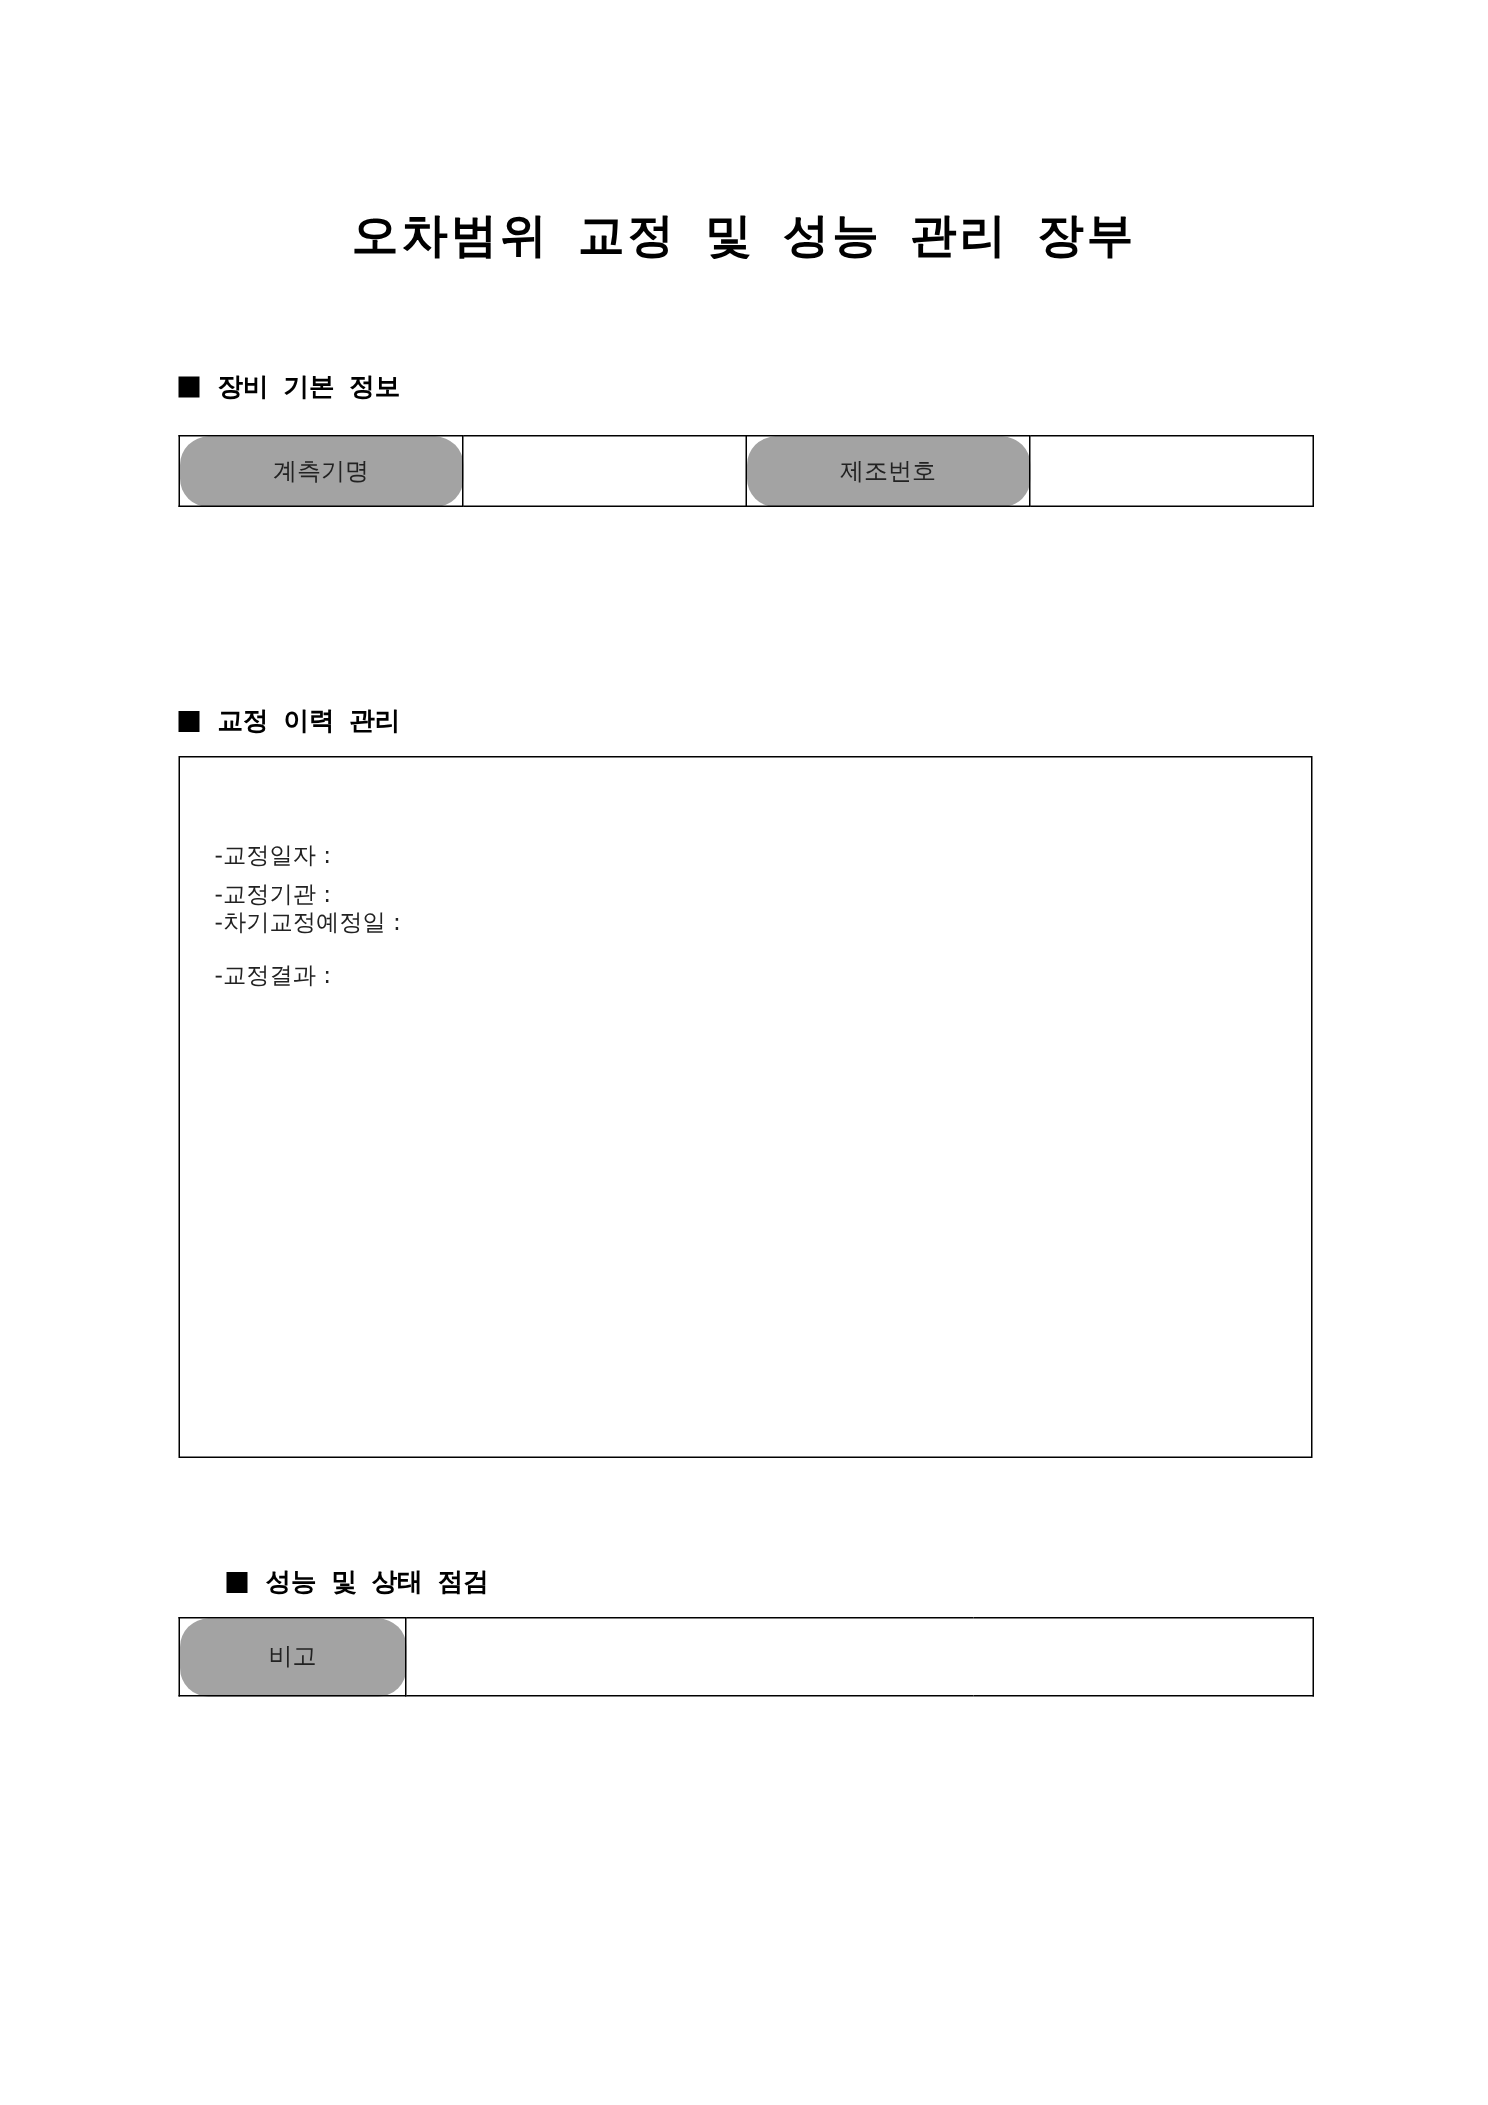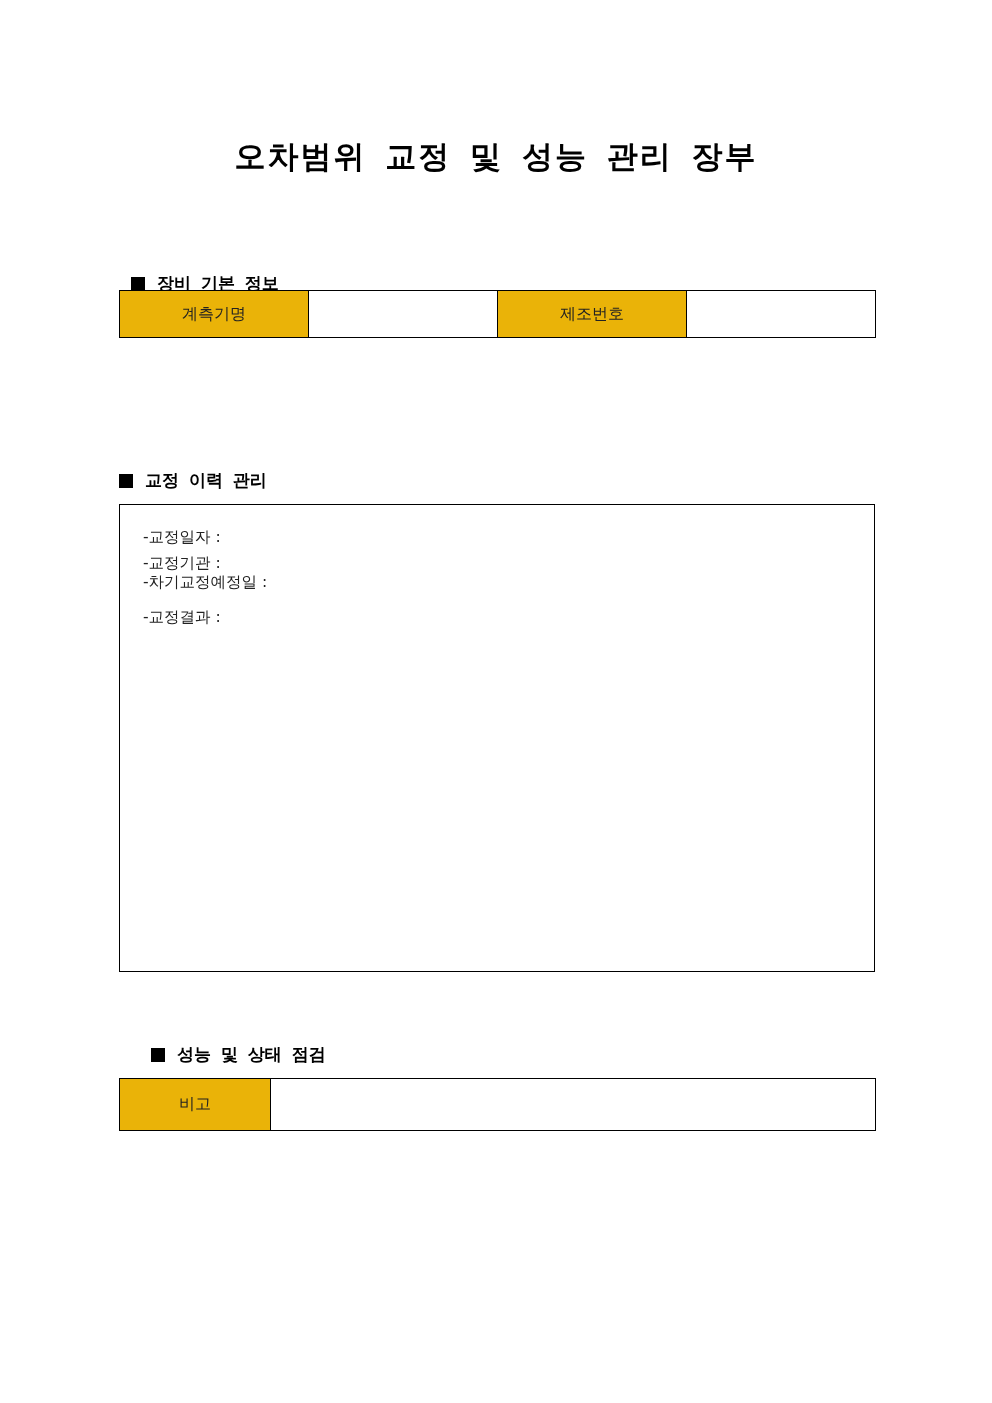--- a/index.html
+++ b/index.html
@@ -2,31 +2,31 @@
 <html><head>
 <meta charset="utf-8">
 <style>
   html, body { margin: 0; padding: 0; background: #ffffff; }
   body { width: 992px; height: 1403px; position: relative; font-family: "DejaVu Sans", "Liberation Sans", sans-serif; color: #000; overflow: hidden; }
   .title { position: absolute; left: 0; width: 992px; top: 136px; text-align: center; font-size: 31px; font-weight: bold; letter-spacing: 2px; word-spacing: 6px; }
   .section-head { position: absolute; left: 119px; font-size: 17px; font-weight: bold; display: flex; align-items: center; word-spacing: 4px; }
   .section-head .sq { display: inline-block; width: 14px; height: 14px; background: #000; margin-right: 12px; }
   table.grid { position: absolute; border-collapse: collapse; table-layout: fixed; }
   table.grid td { border: 1.5px solid #000; font-size: 16px; text-align: center; vertical-align: middle; padding: 0; color: #222; }
-  table.grid td.lbl { background: #eab308; }
+  table.grid td.lbl { background: #a3a3a3; border-radius: 19px; }
   table.grid td.val { background: #fff; }
   .memo-box { position: absolute; left: 119px; top: 504px; width: 754px; height: 466px; border: 1.5px solid #000; }
-  .memo-line { position: absolute; left: 23px; font-size: 15.5px; color: #222; }
+  .memo-line { position: absolute; left: 23px; font-size: 15.5px; color: #222; margin-top: 33px; }
 </style>
 </head>
 <body>
 
 <div class="title">오차범위 교정 및 성능 관리 장부</div>
 
-<div class="section-head" style="top:272px;margin-left:12px;">
+<div class="section-head" style="top:246px;">
   <span class="sq"></span>
   <span>장비 기본 정보</span>
 </div>
 <table class="grid" style="left:119px; top:290px; width:756px;">
   <colgroup>
       <col style="width:189px">
       <col style="width:189px">
       <col style="width:189px">
       <col style="width:189px">
     </colgroup>

